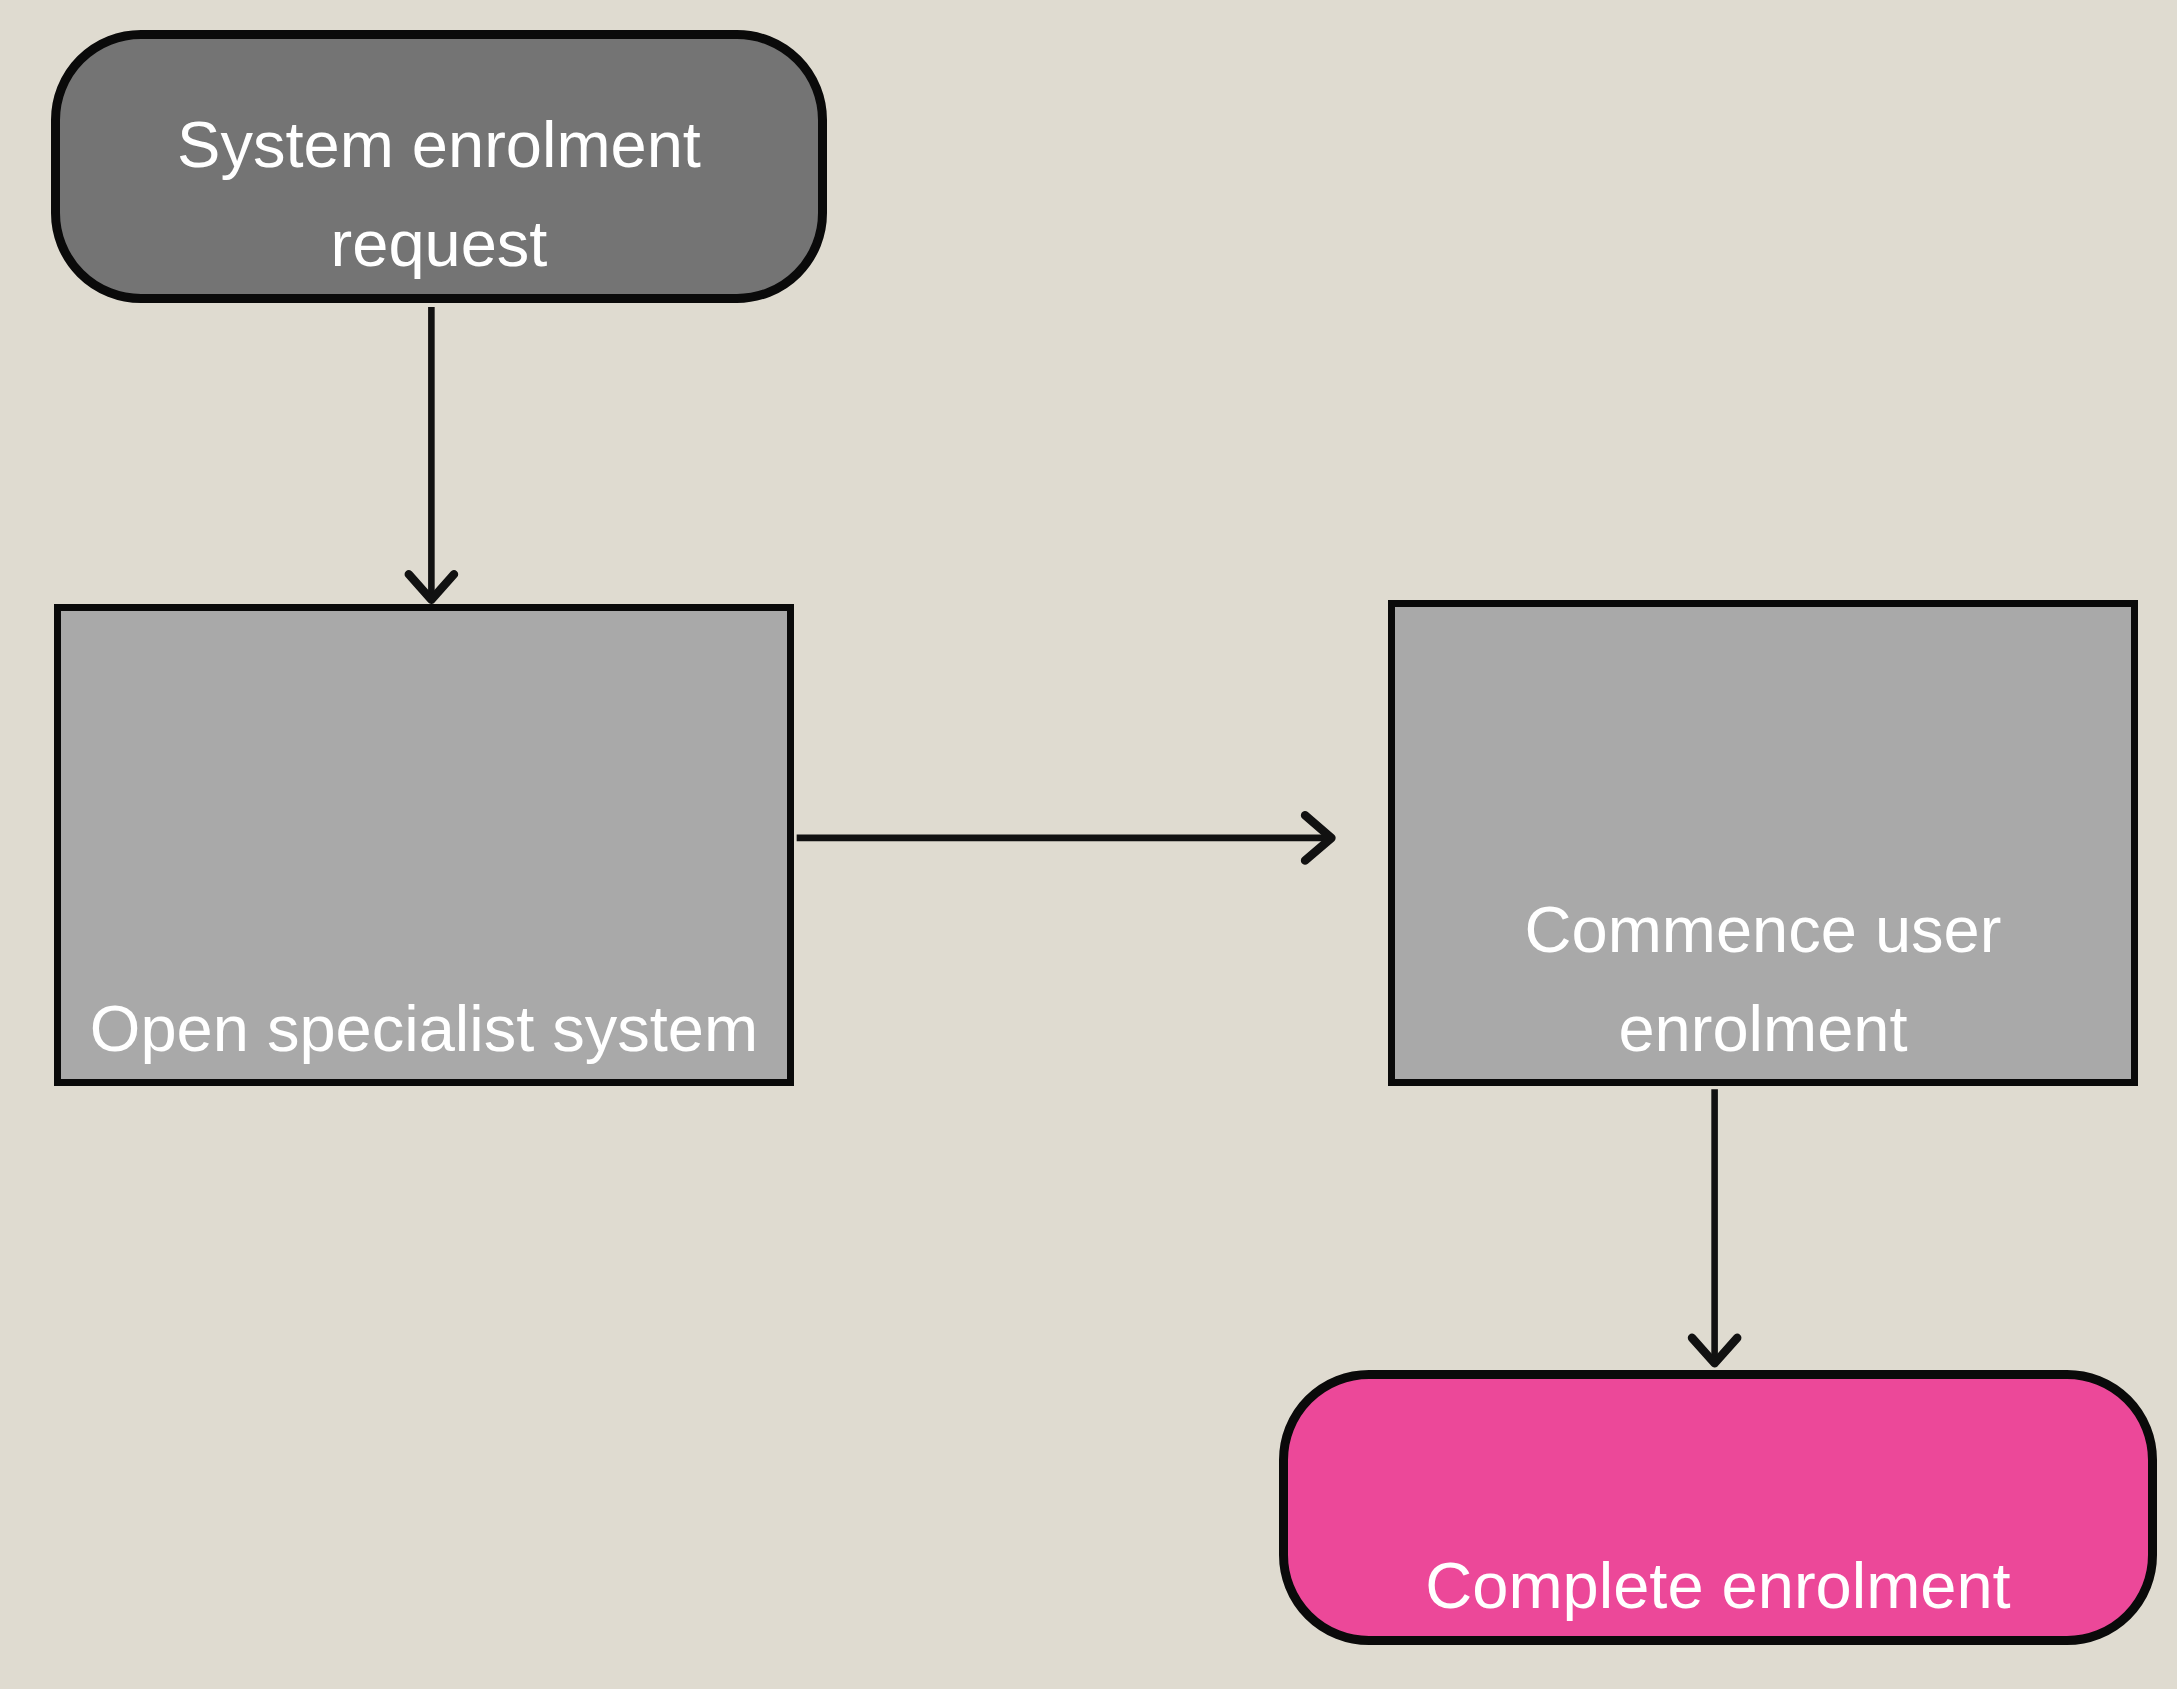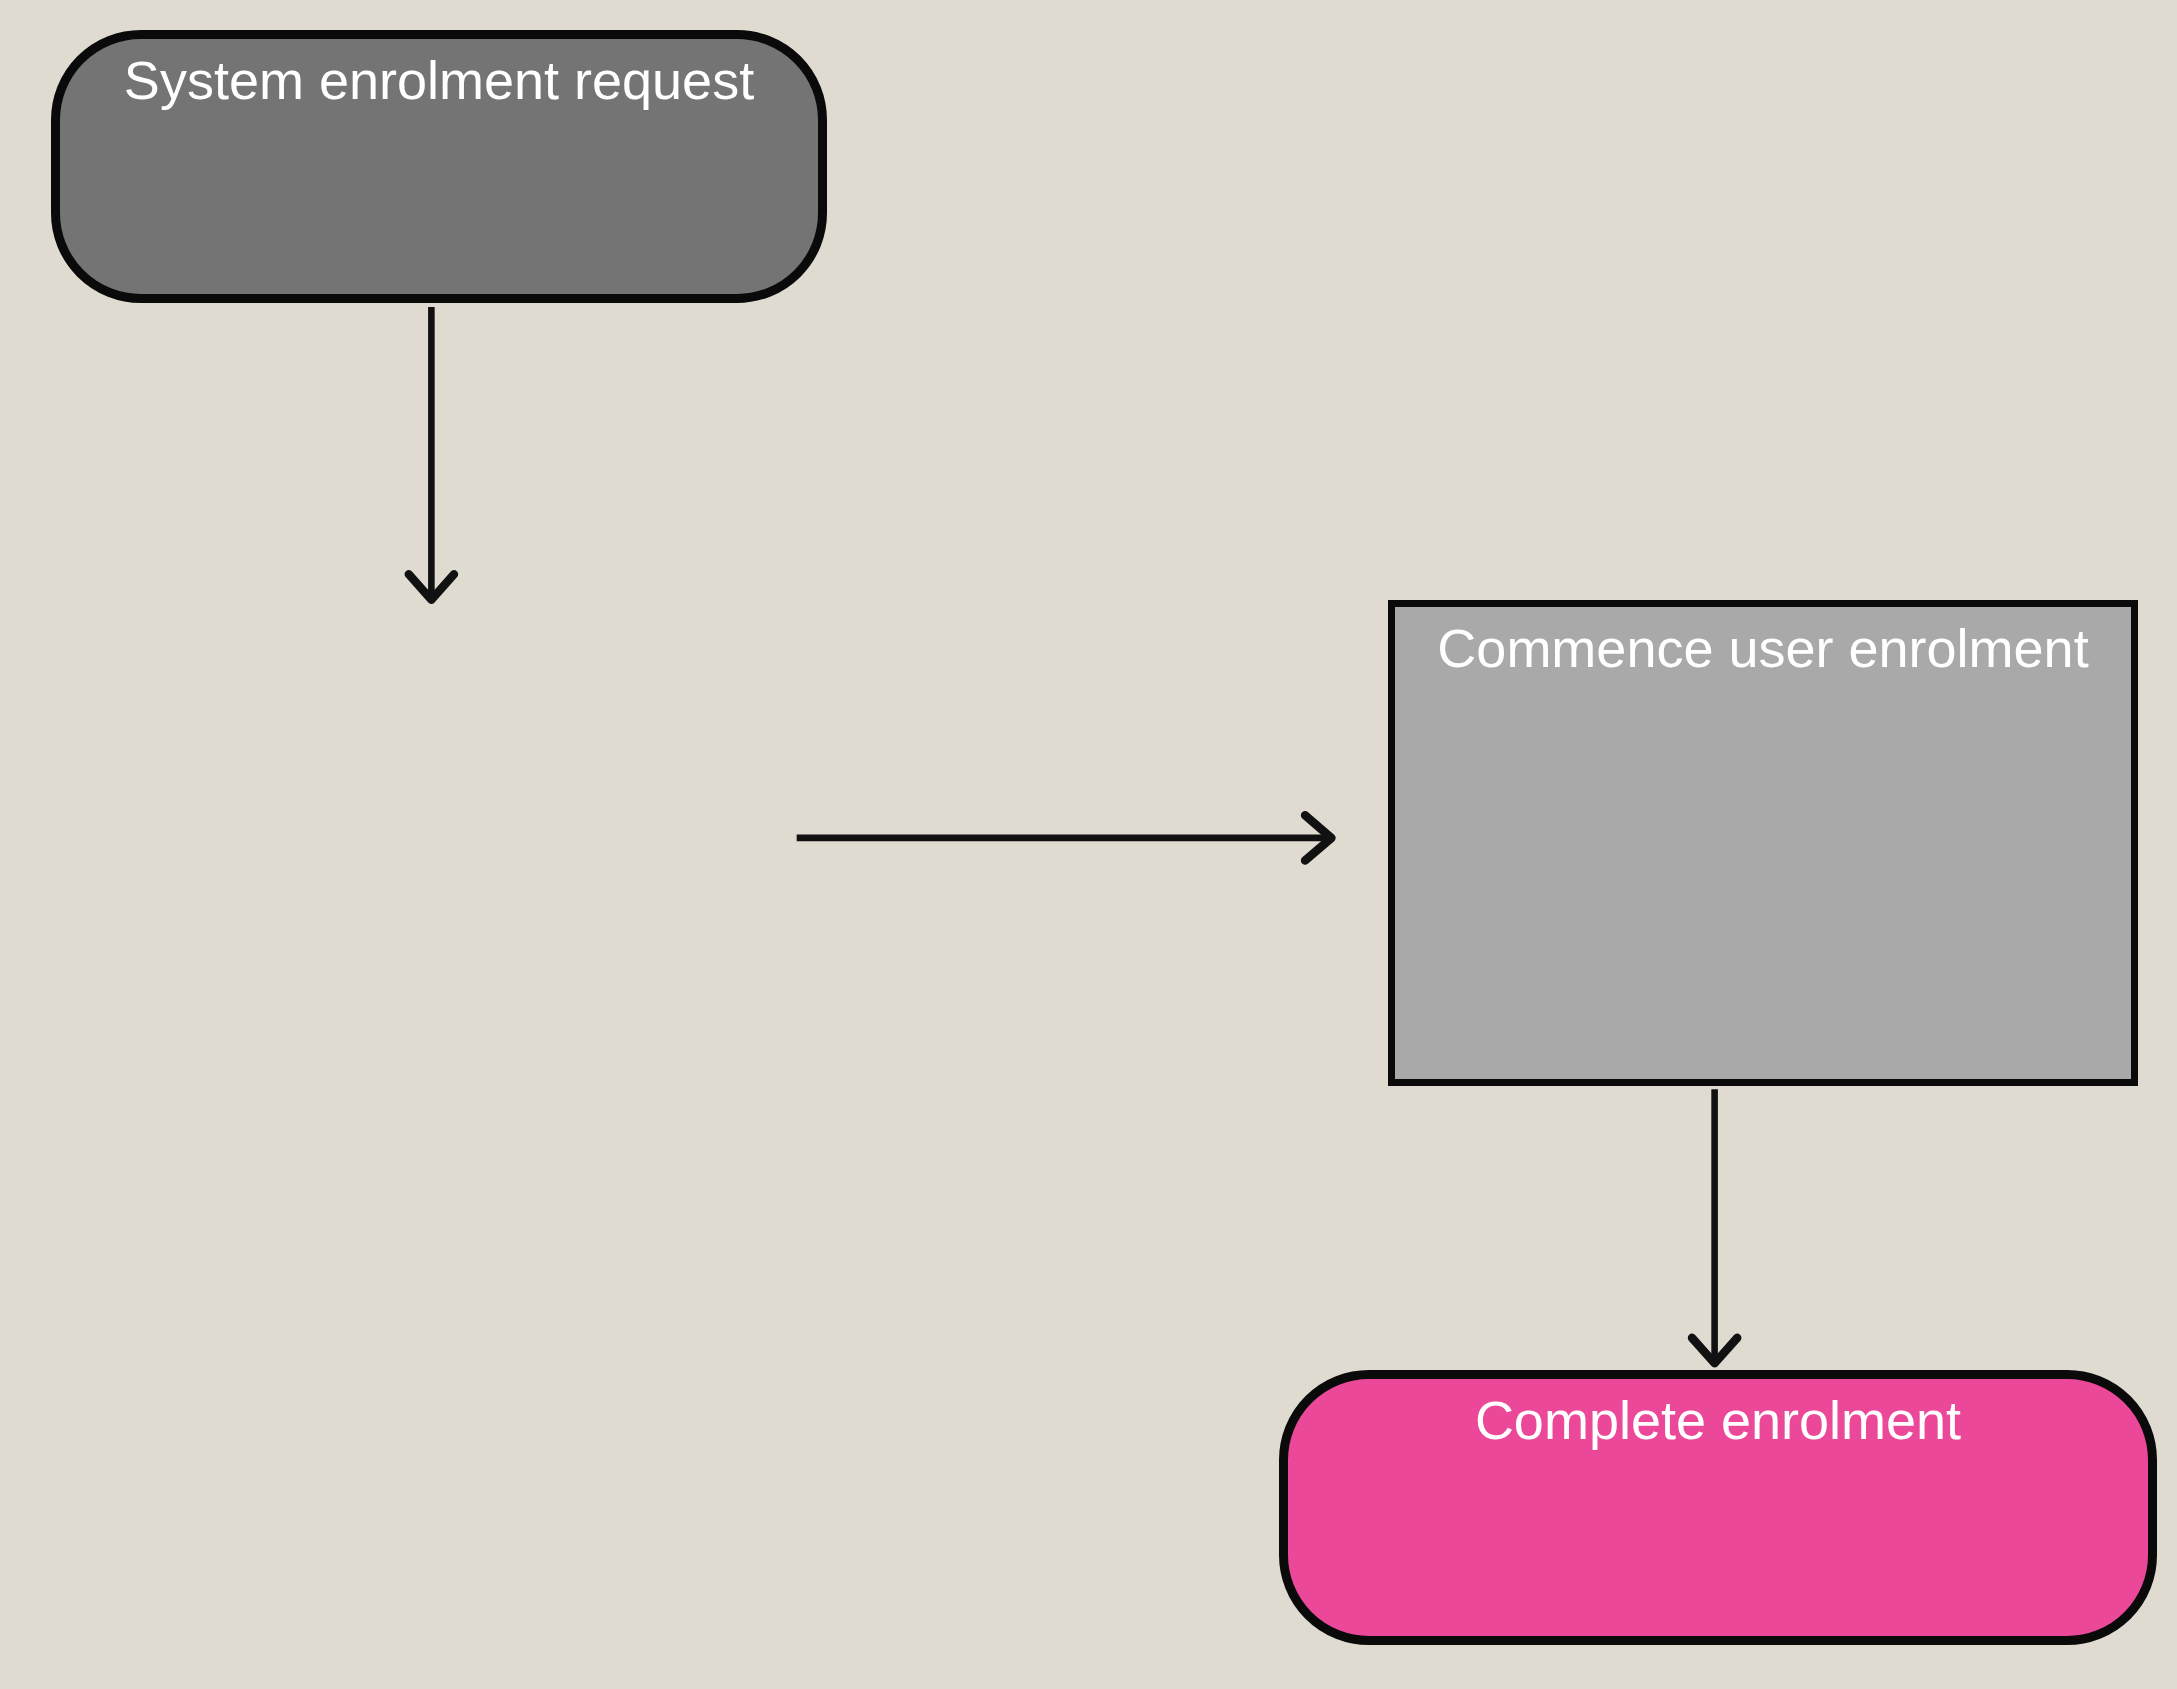--- a/index.html
+++ b/index.html
@@ -15,25 +15,25 @@
   .canvas {
     position: relative;
     width: 2178px;
     height: 1689px;
     overflow: hidden;
   }
   .node {
     position: absolute;
     box-sizing: border-box;
     display: flex;
-    align-items: flex-start;
+    align-items: flex-end;
     justify-content: center;
     text-align: center;
     color: #ffffff;
-    font-size: 54px;
+    font-size: 65px;
     line-height: 1.52;
     padding: 0 28px;
   }
   .terminator {
     border: 9.4px solid #0a0a0a;
     border-radius: 90px;
     background: #747474;
   }
   .process {
     border: 7.5px solid #0a0a0a;
@@ -84,20 +84,23 @@
     <g>
       <line class="shaft" x1="1821" y1="1157" x2="1821" y2="1442"></line>
       <path class="head" d="M 1797 1421 L 1821 1448 L 1845 1421"></path>
     </g>
   </svg>
 
   <div class="node terminator" id="node-start" style="background: rgb(116, 116, 116);">
     <span>System enrolment request</span>
   </div>
 
+  <div class="node process" id="node-open" style="background: rgb(169, 169, 169);">
+    <span>Open specialist system</span>
+  </div>
 
   <div class="node process" id="node-commence" style="background: rgb(169, 169, 169); margin-left: 48px;">
     <span>Commence user enrolment</span>
   </div>
 
   <div class="node terminator" id="node-end" style="background: #ec4899;">
     <span>Complete enrolment</span>
   </div>
 
 </div>

